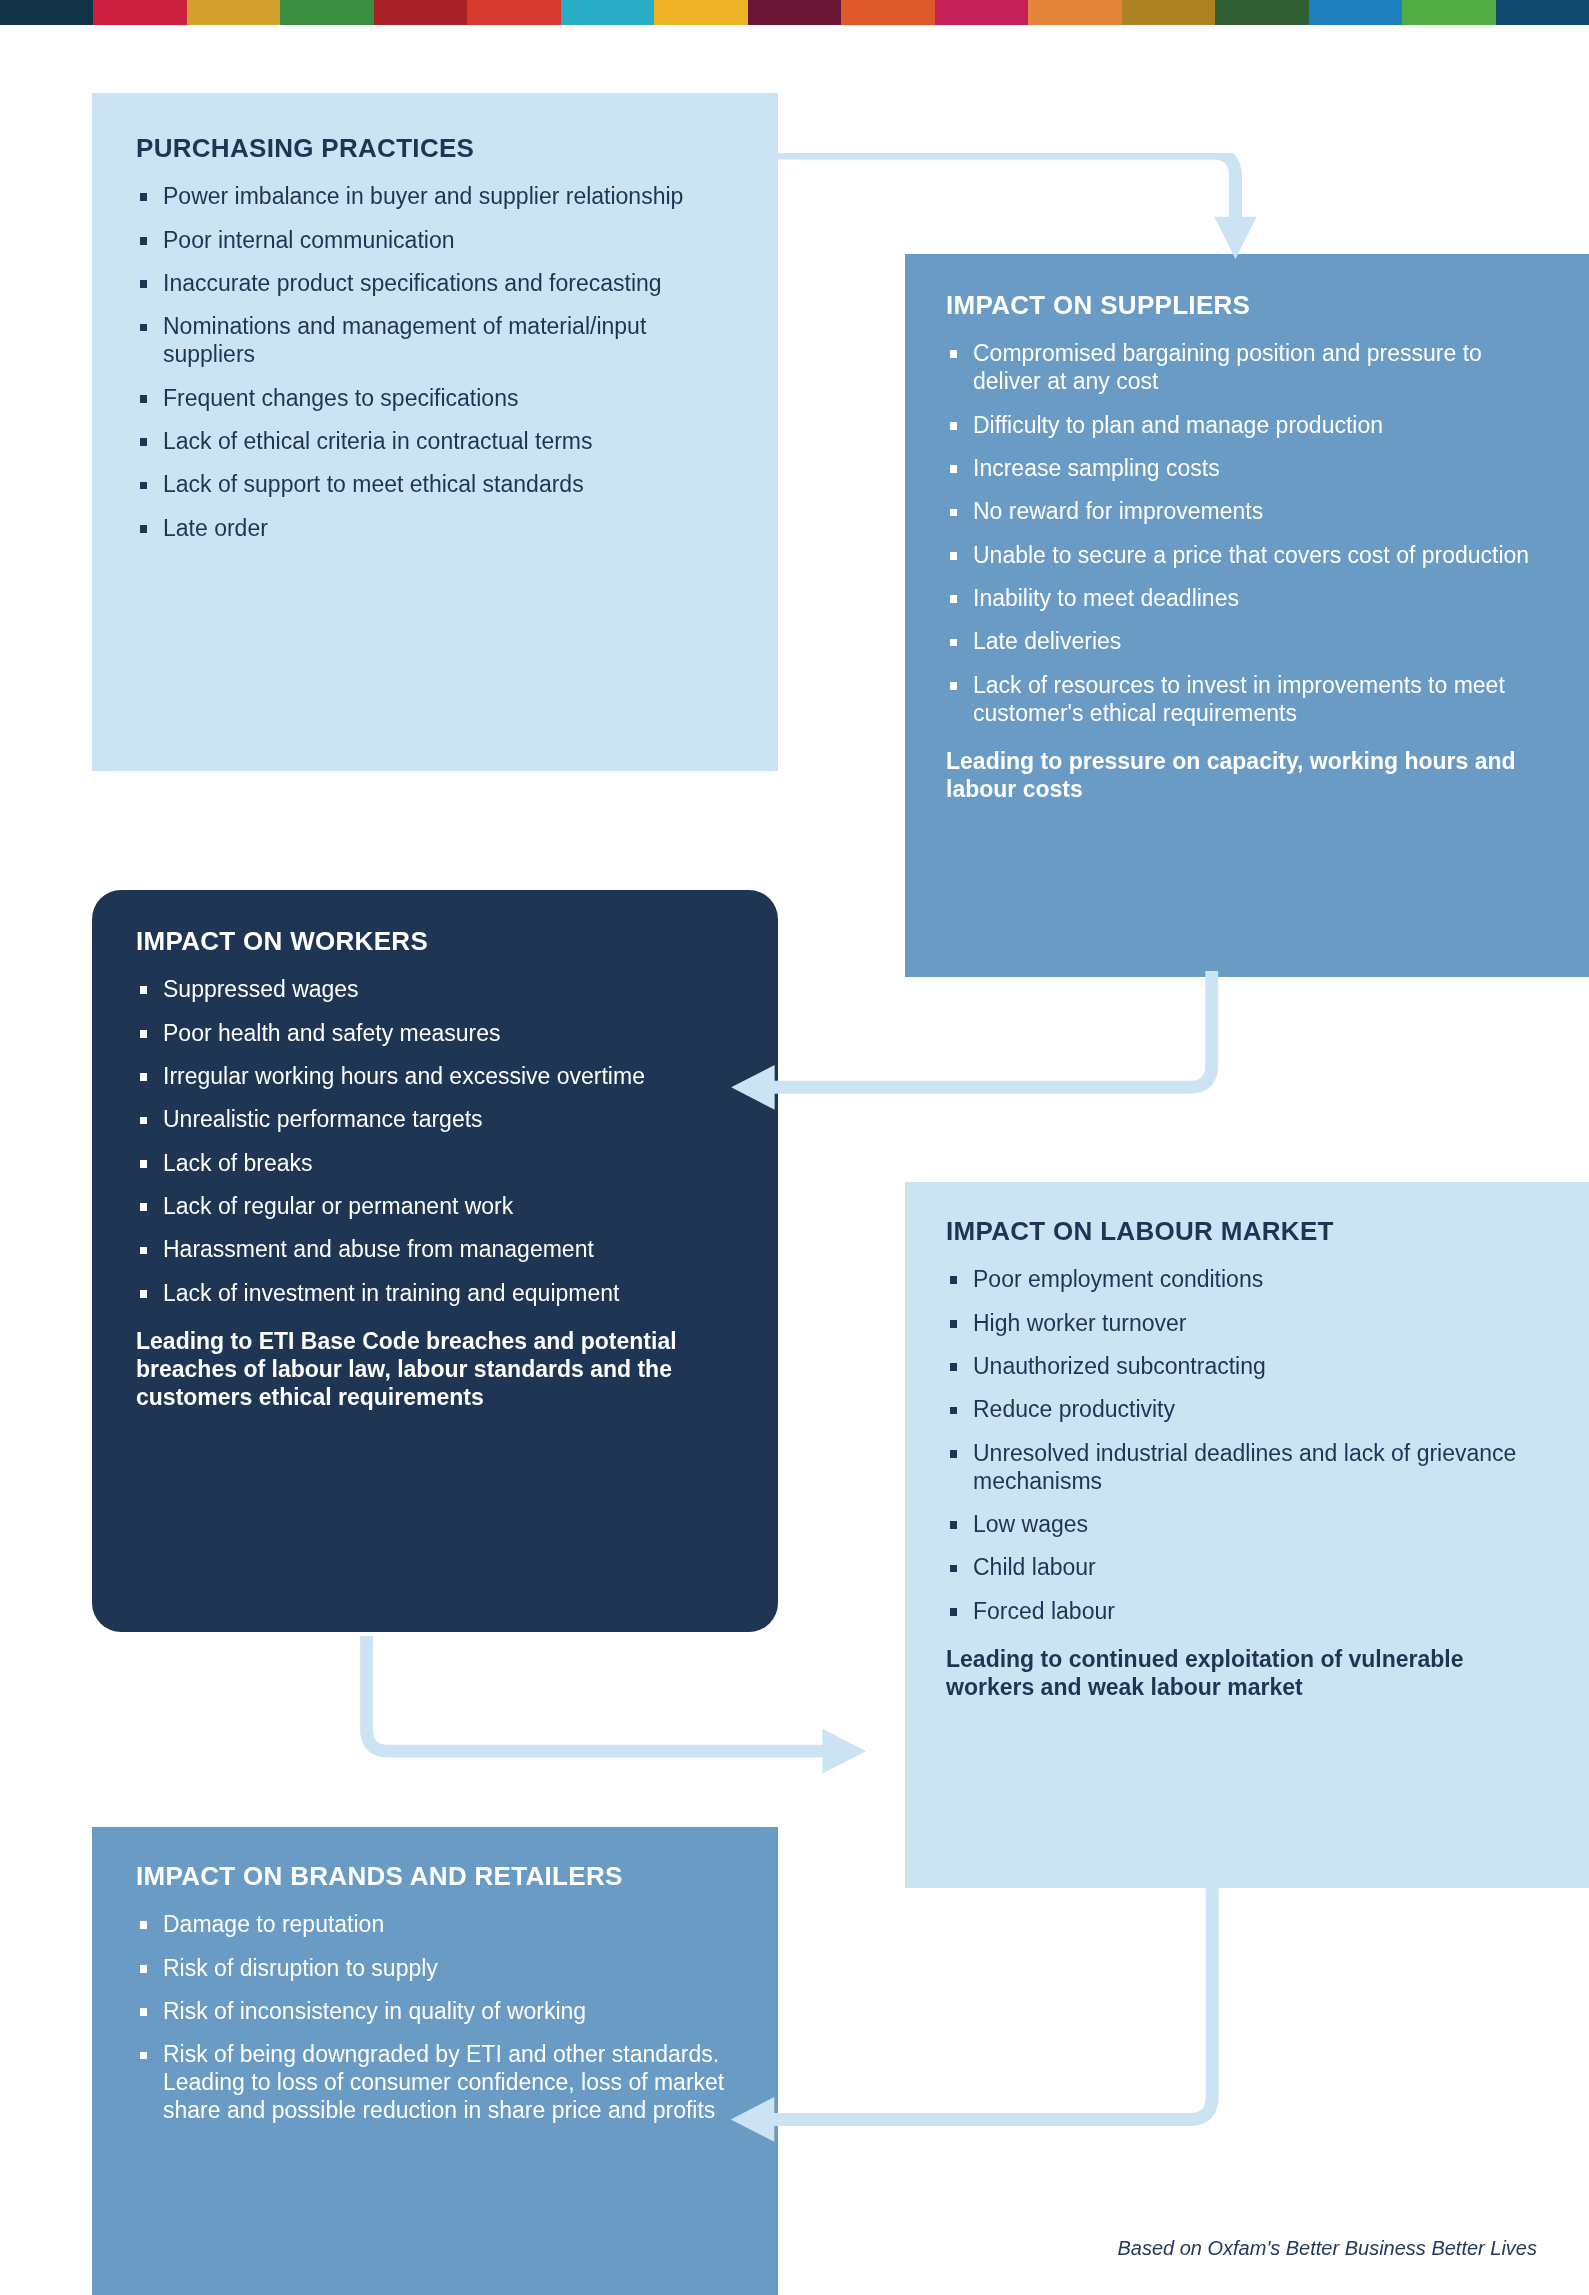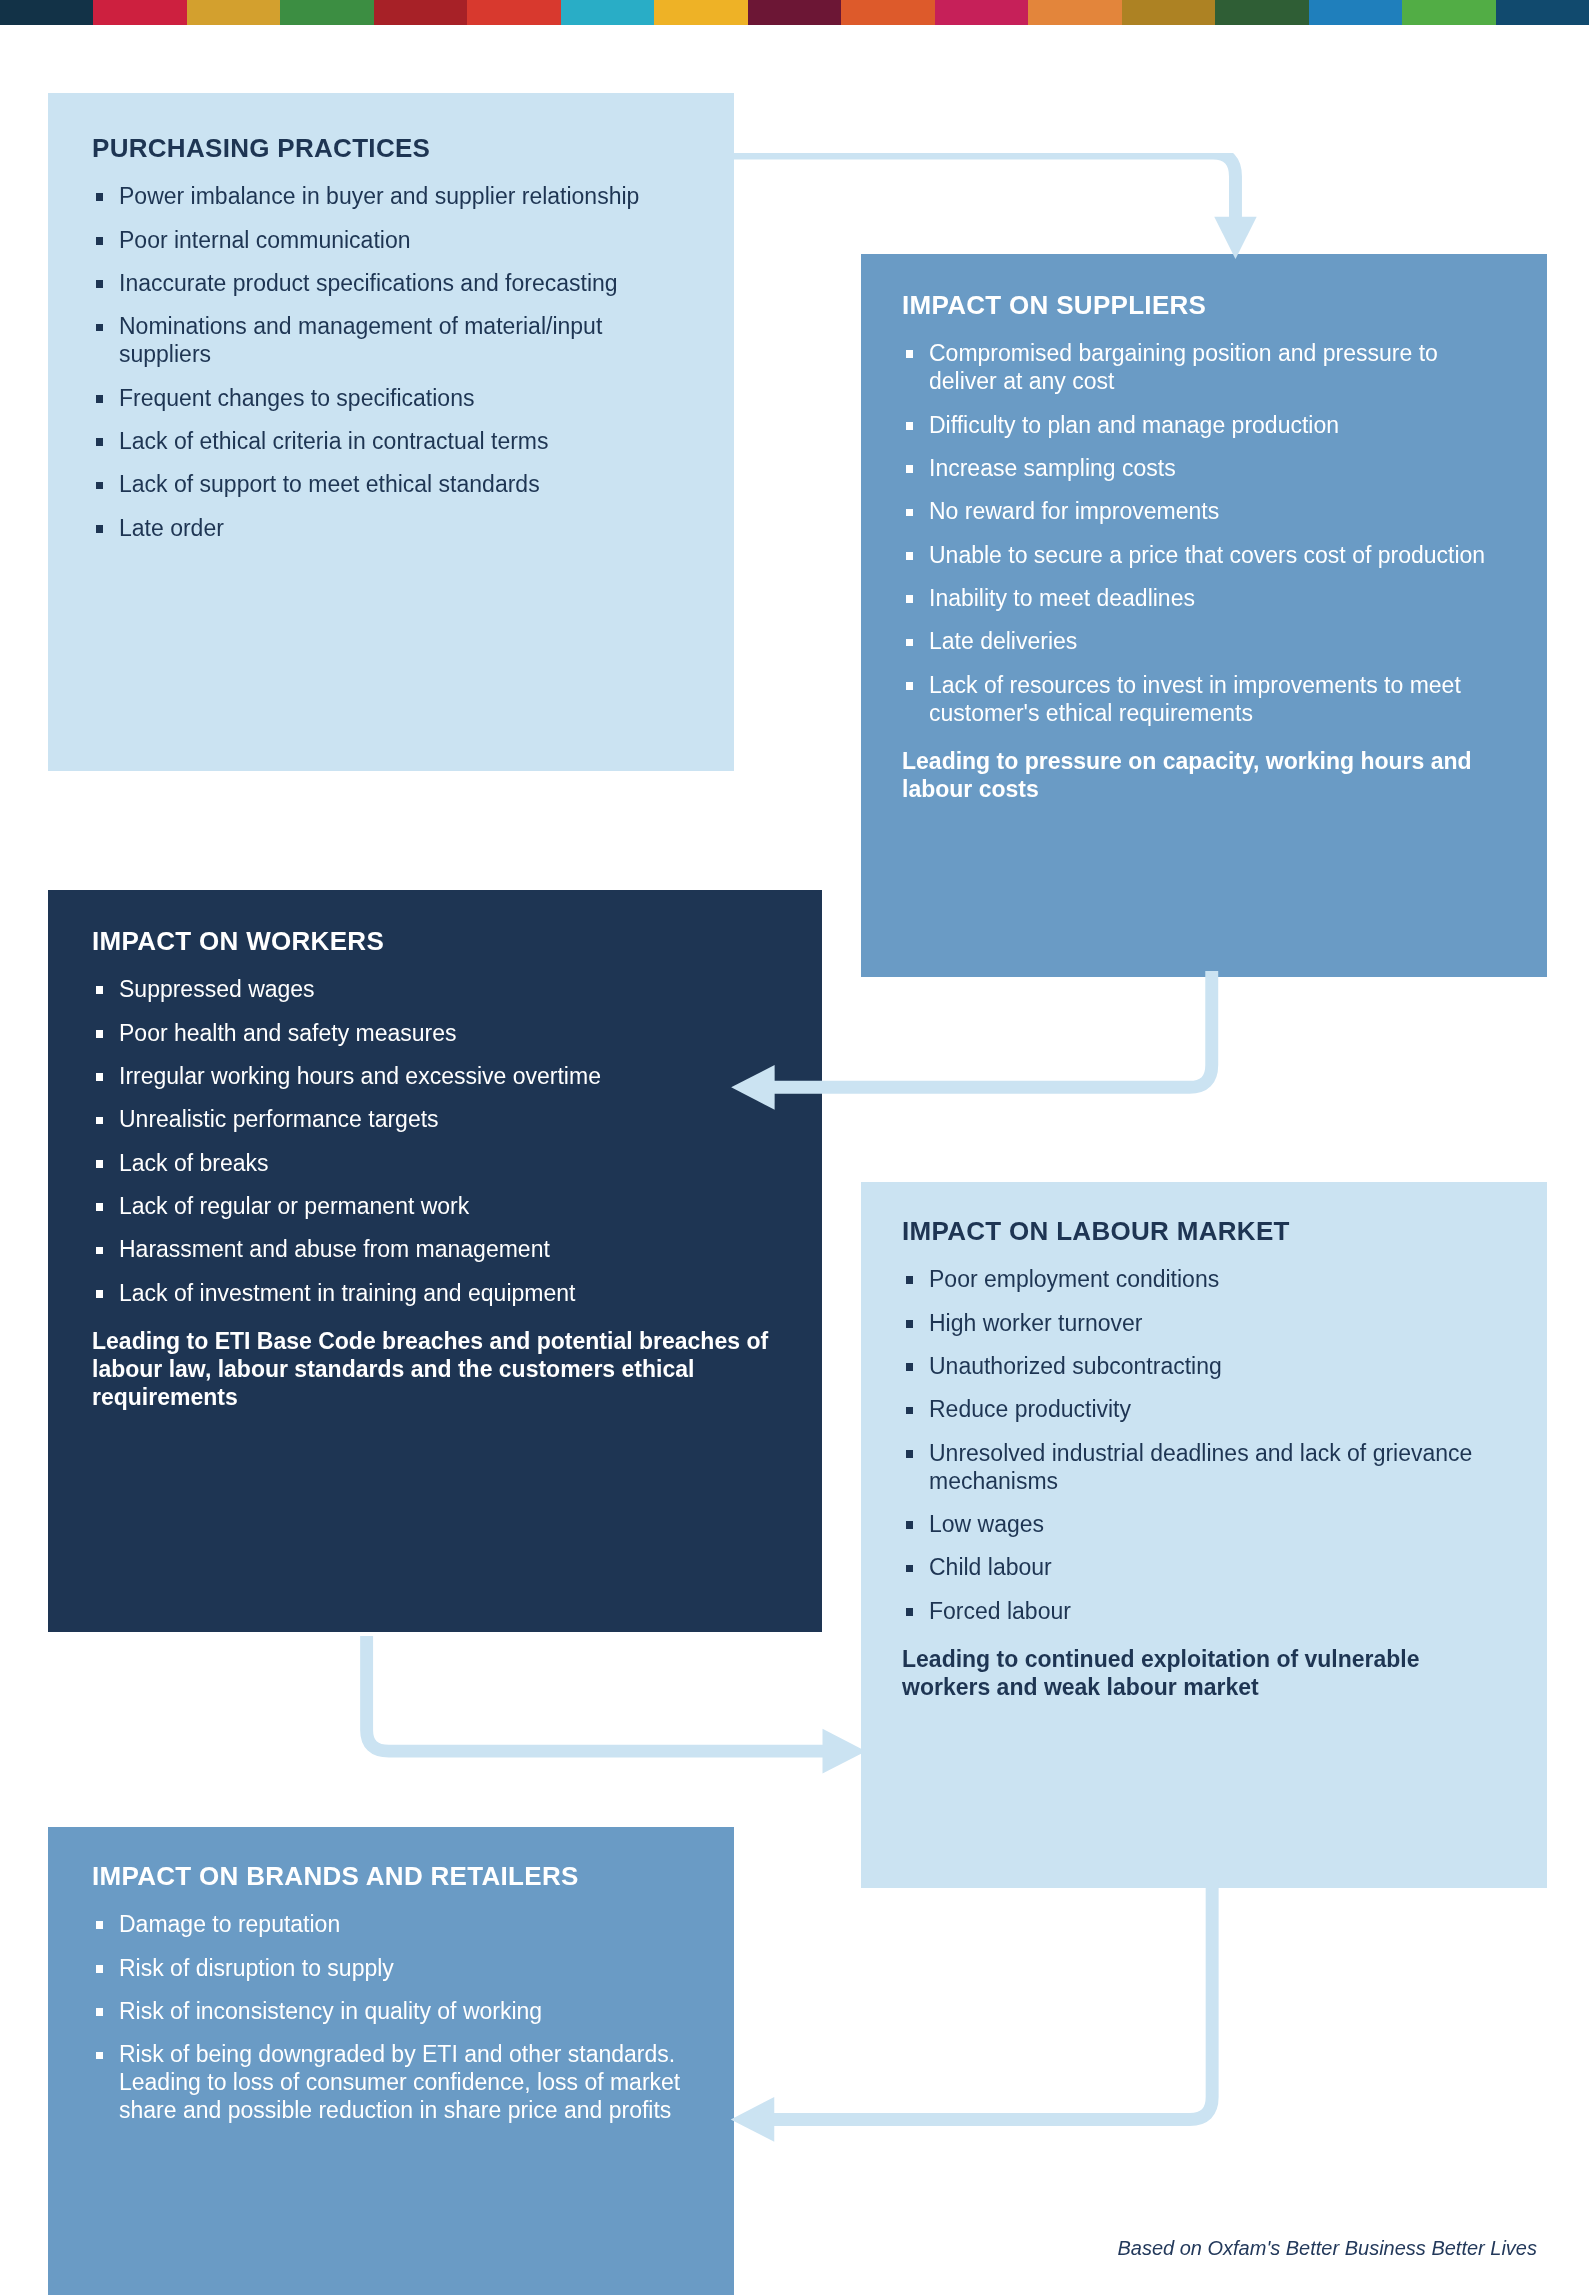--- a/index.html
+++ b/index.html
@@ -22,20 +22,21 @@
     width: 1589px;
     height: 25px;
     display: flex;
   }
   #sdg-strip > span { flex: 1 1 0; height: 100%; display: block; }
 
   
   .box {
     position: absolute;
     box-sizing: border-box;
+    margin-left: 44px;
   }
   .box-title {
     font-weight: 700;
     letter-spacing: 0.3px;
     font-size: 26px;
     line-height: 1.05;
     margin: 0 0 20px 0;
     text-transform: uppercase;
     font-stretch: condensed;
   }
@@ -83,21 +84,21 @@
   
   .dark {
     background: #1e3553;
     color: #ffffff;
   }
   .dark li:before { background: #ffffff; }
 
   
   #box-purchasing { left: 48px;  top: 93px;  width: 686px; height: 678px; padding: 42px 44px 23.5px 44px; }
   #box-suppliers  { left: 861px; top: 254px;  width: 686px; height: 723px; padding: 38px 41px 23.5px 41px; }
-  #box-workers    { left: 48px;  top: 890px; width: 774px; height: 742px; padding: 38px 44px 23.5px 44px; }
+  #box-workers    { left: 48px;  top: 890px; width: 686px; height: 742px; padding: 38px 44px 23.5px 44px; border-radius: 29px; }
   #box-labour     { left: 861px; top: 1182px; width: 686px; height: 706px; padding: 36px 41px 23.5px 41px; }
   #box-brands     { left: 48px;  top: 1827px; width: 686px; height: 469px;  padding: 36px 44px 16px 44px; }
 
   
   .arrow-svg {
     position: absolute;
     pointer-events: none;
   }
   #arrow-1 { left: 730px; top: 153px;  width: 542px;  height: 112px; }
   #arrow-2 { left: 706px; top: 971px; width: 565px;  height: 141px; }

